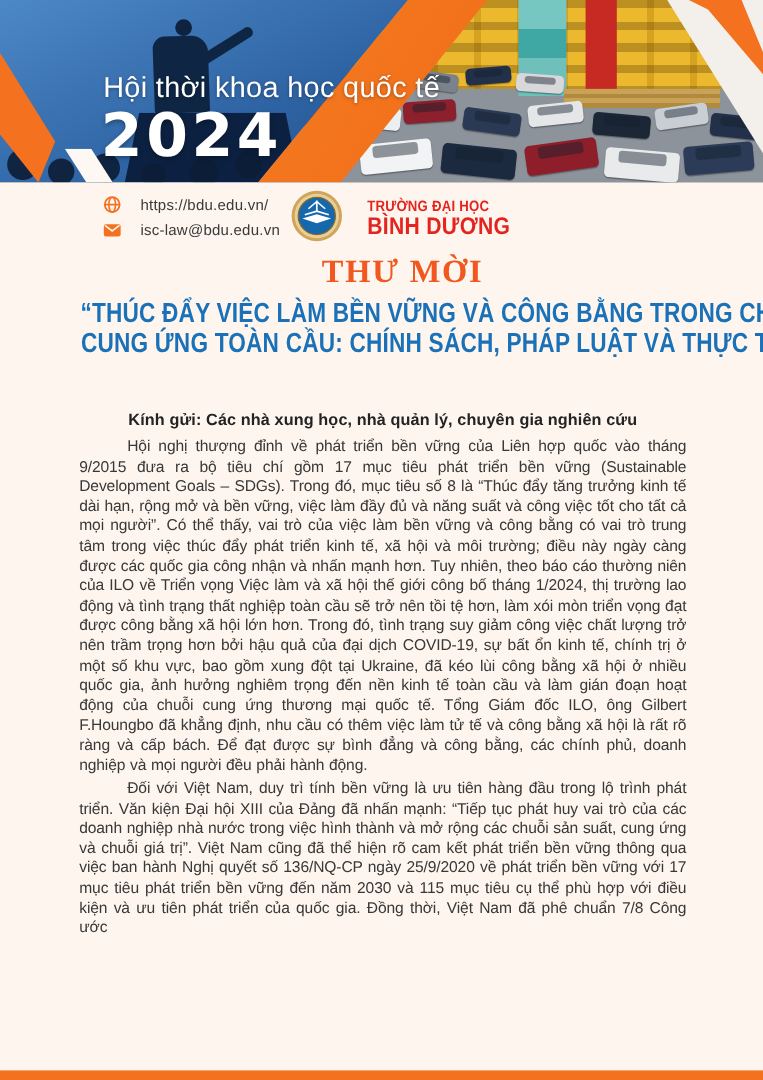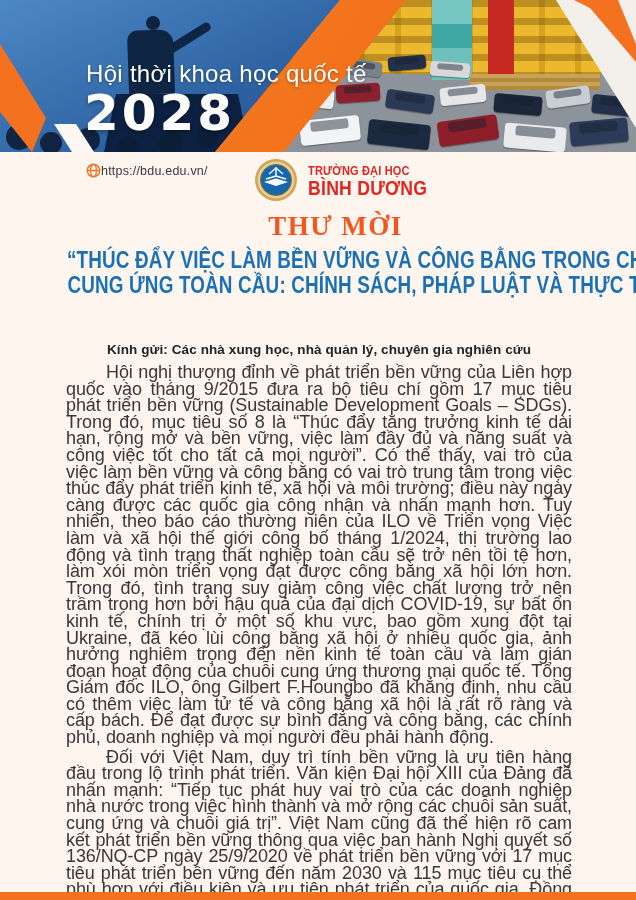--- a/index.html
+++ b/index.html
@@ -40,39 +40,39 @@
     -webkit-clip-path:polygon(54px 124px,76px 124px,94px 152px,72px 152px);clip-path:polygon(54px 124px,76px 124px,94px 152px,72px 152px);}
   .corner-white{position:absolute;inset:0;background:#f3f0ec;
     -webkit-clip-path:polygon(556px 0,636px 0,636px 128px);clip-path:polygon(556px 0,636px 0,636px 128px);}
   .corner-stripe{position:absolute;inset:0;background:#f4711f;
     -webkit-clip-path:polygon(574px 0,618px 0,636px 44px,636px 62px,590px 8px);clip-path:polygon(574px 0,618px 0,636px 44px,636px 62px,590px 8px);}
   .hero-title{position:absolute;left:86px;top:60px;color:#fff;font-size:24px;font-weight:500;letter-spacing:.3px;text-shadow:0 1px 3px rgba(0,0,0,.35);}
   .hero-year{position:absolute;left:84px;top:84px;color:#fff;font-family:"DejaVu Sans",sans-serif;font-weight:bold;font-size:50px;letter-spacing:3px;text-shadow:0 2px 4px rgba(0,0,0,.35);}
   
   .infoband{position:absolute;top:152px;left:0;width:636px;height:58px;}
   .contacts{position:absolute;left:86px;top:8px;}
-  .contact-row{display:flex;align-items:center;gap:0;height:21px;color:#3a3a3a;font-size:12.5px;font-weight:500;letter-spacing:.2px;}
+  .contact-row{display:flex;align-items:center;gap:16px;height:21px;color:#3a3a3a;font-size:12.5px;font-weight:500;letter-spacing:.2px;}
   .contact-row svg{display:block;}
-  .logo-group{position:absolute;left:254px;top:6px;display:flex;align-items:center;gap:10px;}
+  .logo-group{position:absolute;left:242px;top:6px;display:flex;align-items:center;gap:20px;}
   .uni-name{color:#E4251F;font-weight:bold;line-height:1.02;}
   .uni-name .l1{font-size:12.5px;transform:scaleX(.88);transform-origin:left center;white-space:nowrap;letter-spacing:.2px;}
   .uni-name .l2{font-size:20px;transform:scaleX(.88);transform-origin:left center;white-space:nowrap;letter-spacing:.3px;}
   
   .titles{position:absolute;top:212px;left:0;width:636px;text-align:center;}
   .t-orange{color:#F1571E;font-family:"Liberation Serif",serif;font-weight:bold;line-height:1.1;padding-left:35px;}
   .t1{font-size:27px;letter-spacing:1.5px;}
   .t2{font-size:26px;}
   .t2 span{display:inline-block;white-space:nowrap;transform:scaleX(.88);transform-origin:center;}
   .theme{color:#1B71B8;font-weight:bold;line-height:1.12;margin-top:6px;}
   .theme div{font-size:23px;}
   .theme span{display:inline-block;white-space:nowrap;transform:scaleX(.82);transform-origin:center;letter-spacing:.2px;}
   
   .letter{position:absolute;top:342px;left:66px;width:506px;color:#383838;}
   .salutation{text-align:center;font-weight:bold;font-size:13.5px;color:#232323;margin:0 0 7px 0;letter-spacing:.1px;}
-  .letter p{margin:0 0 3px 0;font-size:18px;line-height:16.6px;text-align:justify;text-indent:40px;letter-spacing:-0.1px;word-spacing:.4px;}
+  .letter p{margin:0 0 3px 0;font-size:13px;line-height:16.6px;text-align:justify;text-indent:40px;letter-spacing:-0.1px;word-spacing:.4px;}
   
   .footer-bar{position:absolute;left:0;bottom:0;width:636px;height:8px;background:#F4711F;}
 </style>
 </head>
 <body>
 
 <div class="page">
 
   <div class="hero">
     <div class="hero-right">
@@ -118,34 +118,43 @@
       <div class="aud" style="left:256px;top:128px;width:18px;height:18px"></div>
     </div>
 
     <div class="band"></div>
     <div class="stripe-left"></div>
     <div class="stripe-white-sm"></div>
     <div class="corner-white"></div>
     <div class="corner-stripe"></div>
 
     <div class="hero-title">Hội thời khoa học quốc tế</div>
-    <div class="hero-year">2028</div>
+    <div class="hero-year">2024</div>
   </div>
 
   <div class="infoband">
     <div class="contacts">
       <div class="contact-row">
         <span>
           <svg width="15" height="15" viewBox="0 0 16 16">
               <circle cx="8" cy="8" r="6.6" fill="none" stroke="#F4711F" stroke-width="1.6"></circle>
               <ellipse cx="8" cy="8" rx="3" ry="6.6" fill="none" stroke="#F4711F" stroke-width="1.4"></ellipse>
               <line x1="1.4" y1="8" x2="14.6" y2="8" stroke="#F4711F" stroke-width="1.4"></line>
             </svg>
         </span>
         <span>https://bdu.edu.vn/</span>
+      </div>
+      <div class="contact-row">
+        <span>
+          <svg width="15" height="12" viewBox="0 0 16 12">
+              <rect x="0.5" y="0.5" width="15" height="11" rx="2" fill="#F4711F"></rect>
+              <polyline points="1.5,1.5 8,6.5 14.5,1.5" fill="none" stroke="#FDF5EE" stroke-width="1.4"></polyline>
+            </svg>
+        </span>
+        <span>isc-law@bdu.edu.vn</span>
       </div>
     </div>
 
     <div class="logo-group">
       <span>
         <svg width="44" height="44" viewBox="0 0 44 44">
           <circle cx="22" cy="22" r="21" fill="#cfa55b"></circle>
           <circle cx="22" cy="22" r="18.5" fill="#e8cf9a"></circle>
           <circle cx="22" cy="22" r="15.5" fill="#1668ad" stroke="#8a6a24" stroke-width="1"></circle>
           <path d="M10 24 L22 20.5 L34 24 L22 28 Z" fill="#ffffff"></path>

